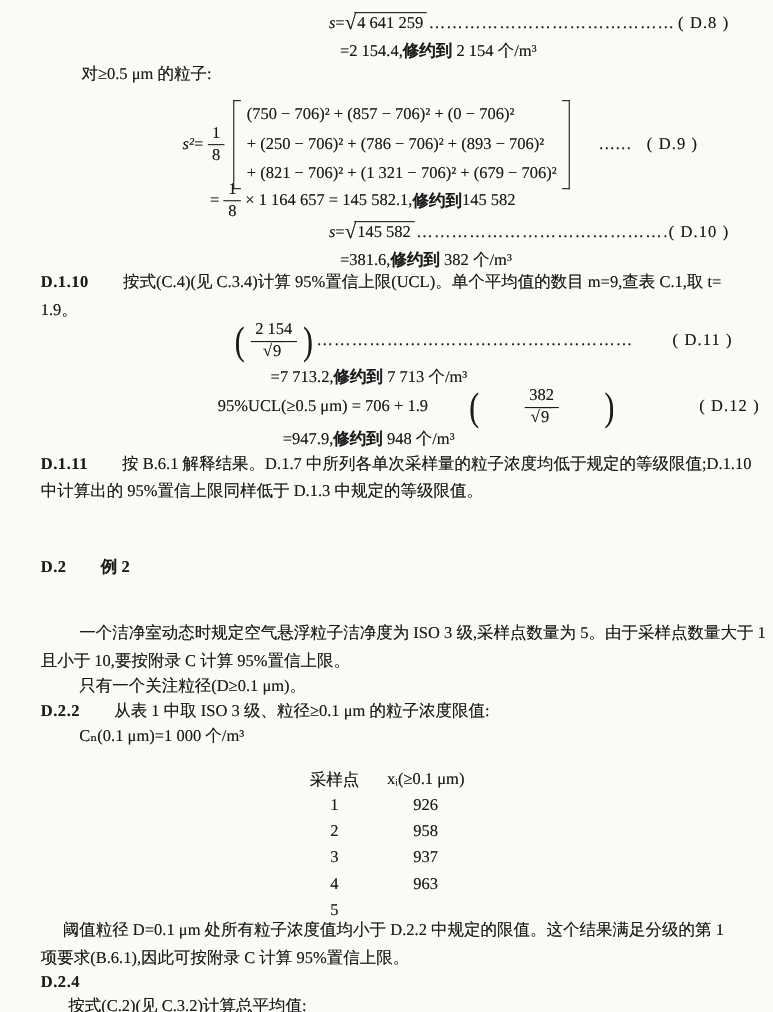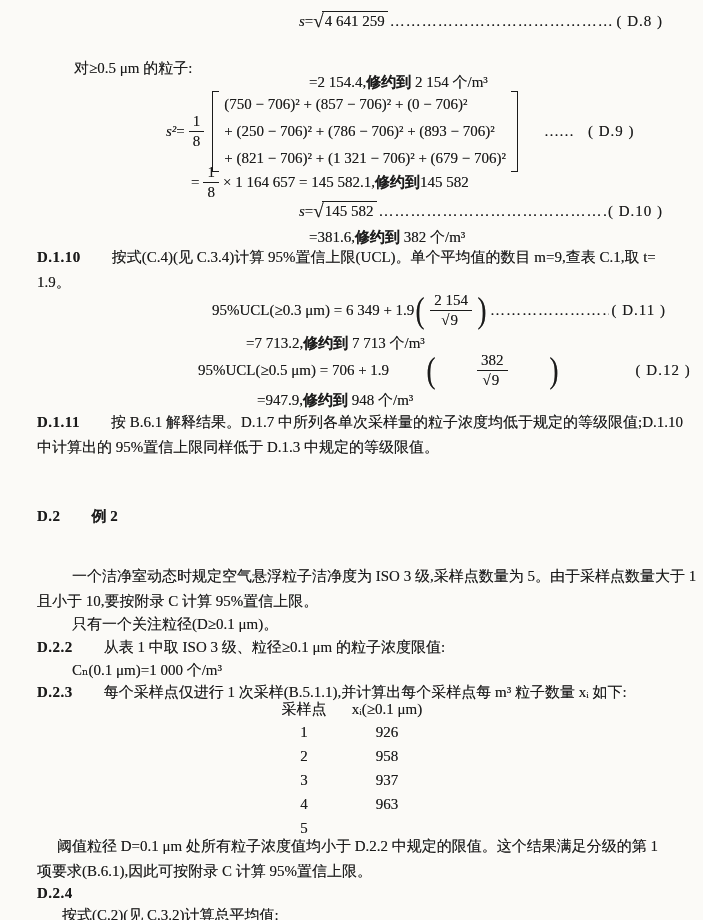--- a/index.html
+++ b/index.html
@@ -42,21 +42,21 @@
   <div class="eq-base" style="top:11px;left:299px;right:40px;">
     <span class="it">s</span>
       <span> = </span>
       <span class="sqrt">
         <span class="rad-sign">√</span>
         <span class="radicand">4 641 259</span>
       </span>
     <span class="leader">………………………………………………</span>
     <span class="eqnum">( D.8 )</span>
   </div>
-  <div class="line" style="top:36px;left:309px;margin-top:35px;">
+  <div class="line" style="top:36px;left:309px;">
     <span>=2 154.4,</span><span class="b">修约到</span><span> 2 154 个/m³</span>
   </div>
 
   <div class="line" style="top:57px;left:74px;">对≥0.5 μm 的粒子:</div>
 
   <div class="eq" style="top:91px;left:166px;right:38px;">
     <span class="it">s²</span>
       <span> = </span>
     <span class="frac">
         <span class="num">1</span>
@@ -96,21 +96,20 @@
   <div class="line" style="top:226px;left:309px;">
     <span>=381.6,</span><span class="b">修约到</span><span> 382 个/m³</span>
   </div>
 
   <div class="line" style="top:246px;left:37px;">
     <span class="lbl">D.1.10</span><span>按式(C.4)(见 C.3.4)计算 95%置信上限(UCL)。单个平均值的数目 m=9,查表 C.1,取 t=</span>
   </div>
   <div class="line" style="top:271px;left:37px;">1.9。</div>
 
   <div class="eq" style="top:289px;left:212px;right:37px;height:42px;">
-    <span>95%UCL(≥0.3 μm) = 6 349 + 1.9</span>
     <span class="bigparen">(</span>
     <span class="frac">
         <span class="num">2 154</span>
         <span class="den"><span class="rad-sign">√</span><span class="radicand">9</span></span>
       </span>
     <span class="bigparen">)</span>
     <span class="leader">………………………………………………</span>
     <span class="eqnum">( D.11 )</span>
   </div>
   <div class="line" style="top:332px;left:246px;">
@@ -143,23 +142,20 @@
 
   <div class="line" style="top:565px;left:72px;">一个洁净室动态时规定空气悬浮粒子洁净度为 ISO 3 级,采样点数量为 5。由于采样点数量大于 1</div>
   <div class="line" style="top:590px;left:37px;">且小于 10,要按附录 C 计算 95%置信上限。</div>
   <div class="line" style="top:613px;left:72px;">只有一个关注粒径(D≥0.1 μm)。</div>
 
   <div class="line" style="top:636px;left:37px;">
     <span class="lbl">D.2.2</span><span>从表 1 中取 ISO 3 级、粒径≥0.1 μm 的粒子浓度限值:</span>
   </div>
   <div class="line" style="top:659px;left:72px;">Cₙ(0.1 μm)=1 000 个/m³</div>
 
-  <div class="line" style="top:681px;left:37px;">
-    <span class="lbl">D.2.3</span><span>每个采样点仅进行 1 次采样(B.5.1.1),并计算出每个采样点每 m³ 粒子数量 xᵢ 如下:</span>
-  </div>
 
   <div class="tbl" style="top:698px;left:278px;">
     <span class="cell hdr">采样点</span>
     <span class="cell hdr">xᵢ(≥0.1 μm)</span>
     <span class="cell">1</span>
     <span class="cell">926</span>
     <span class="cell">2</span>
     <span class="cell">958</span>
     <span class="cell">3</span>
     <span class="cell">937</span>

